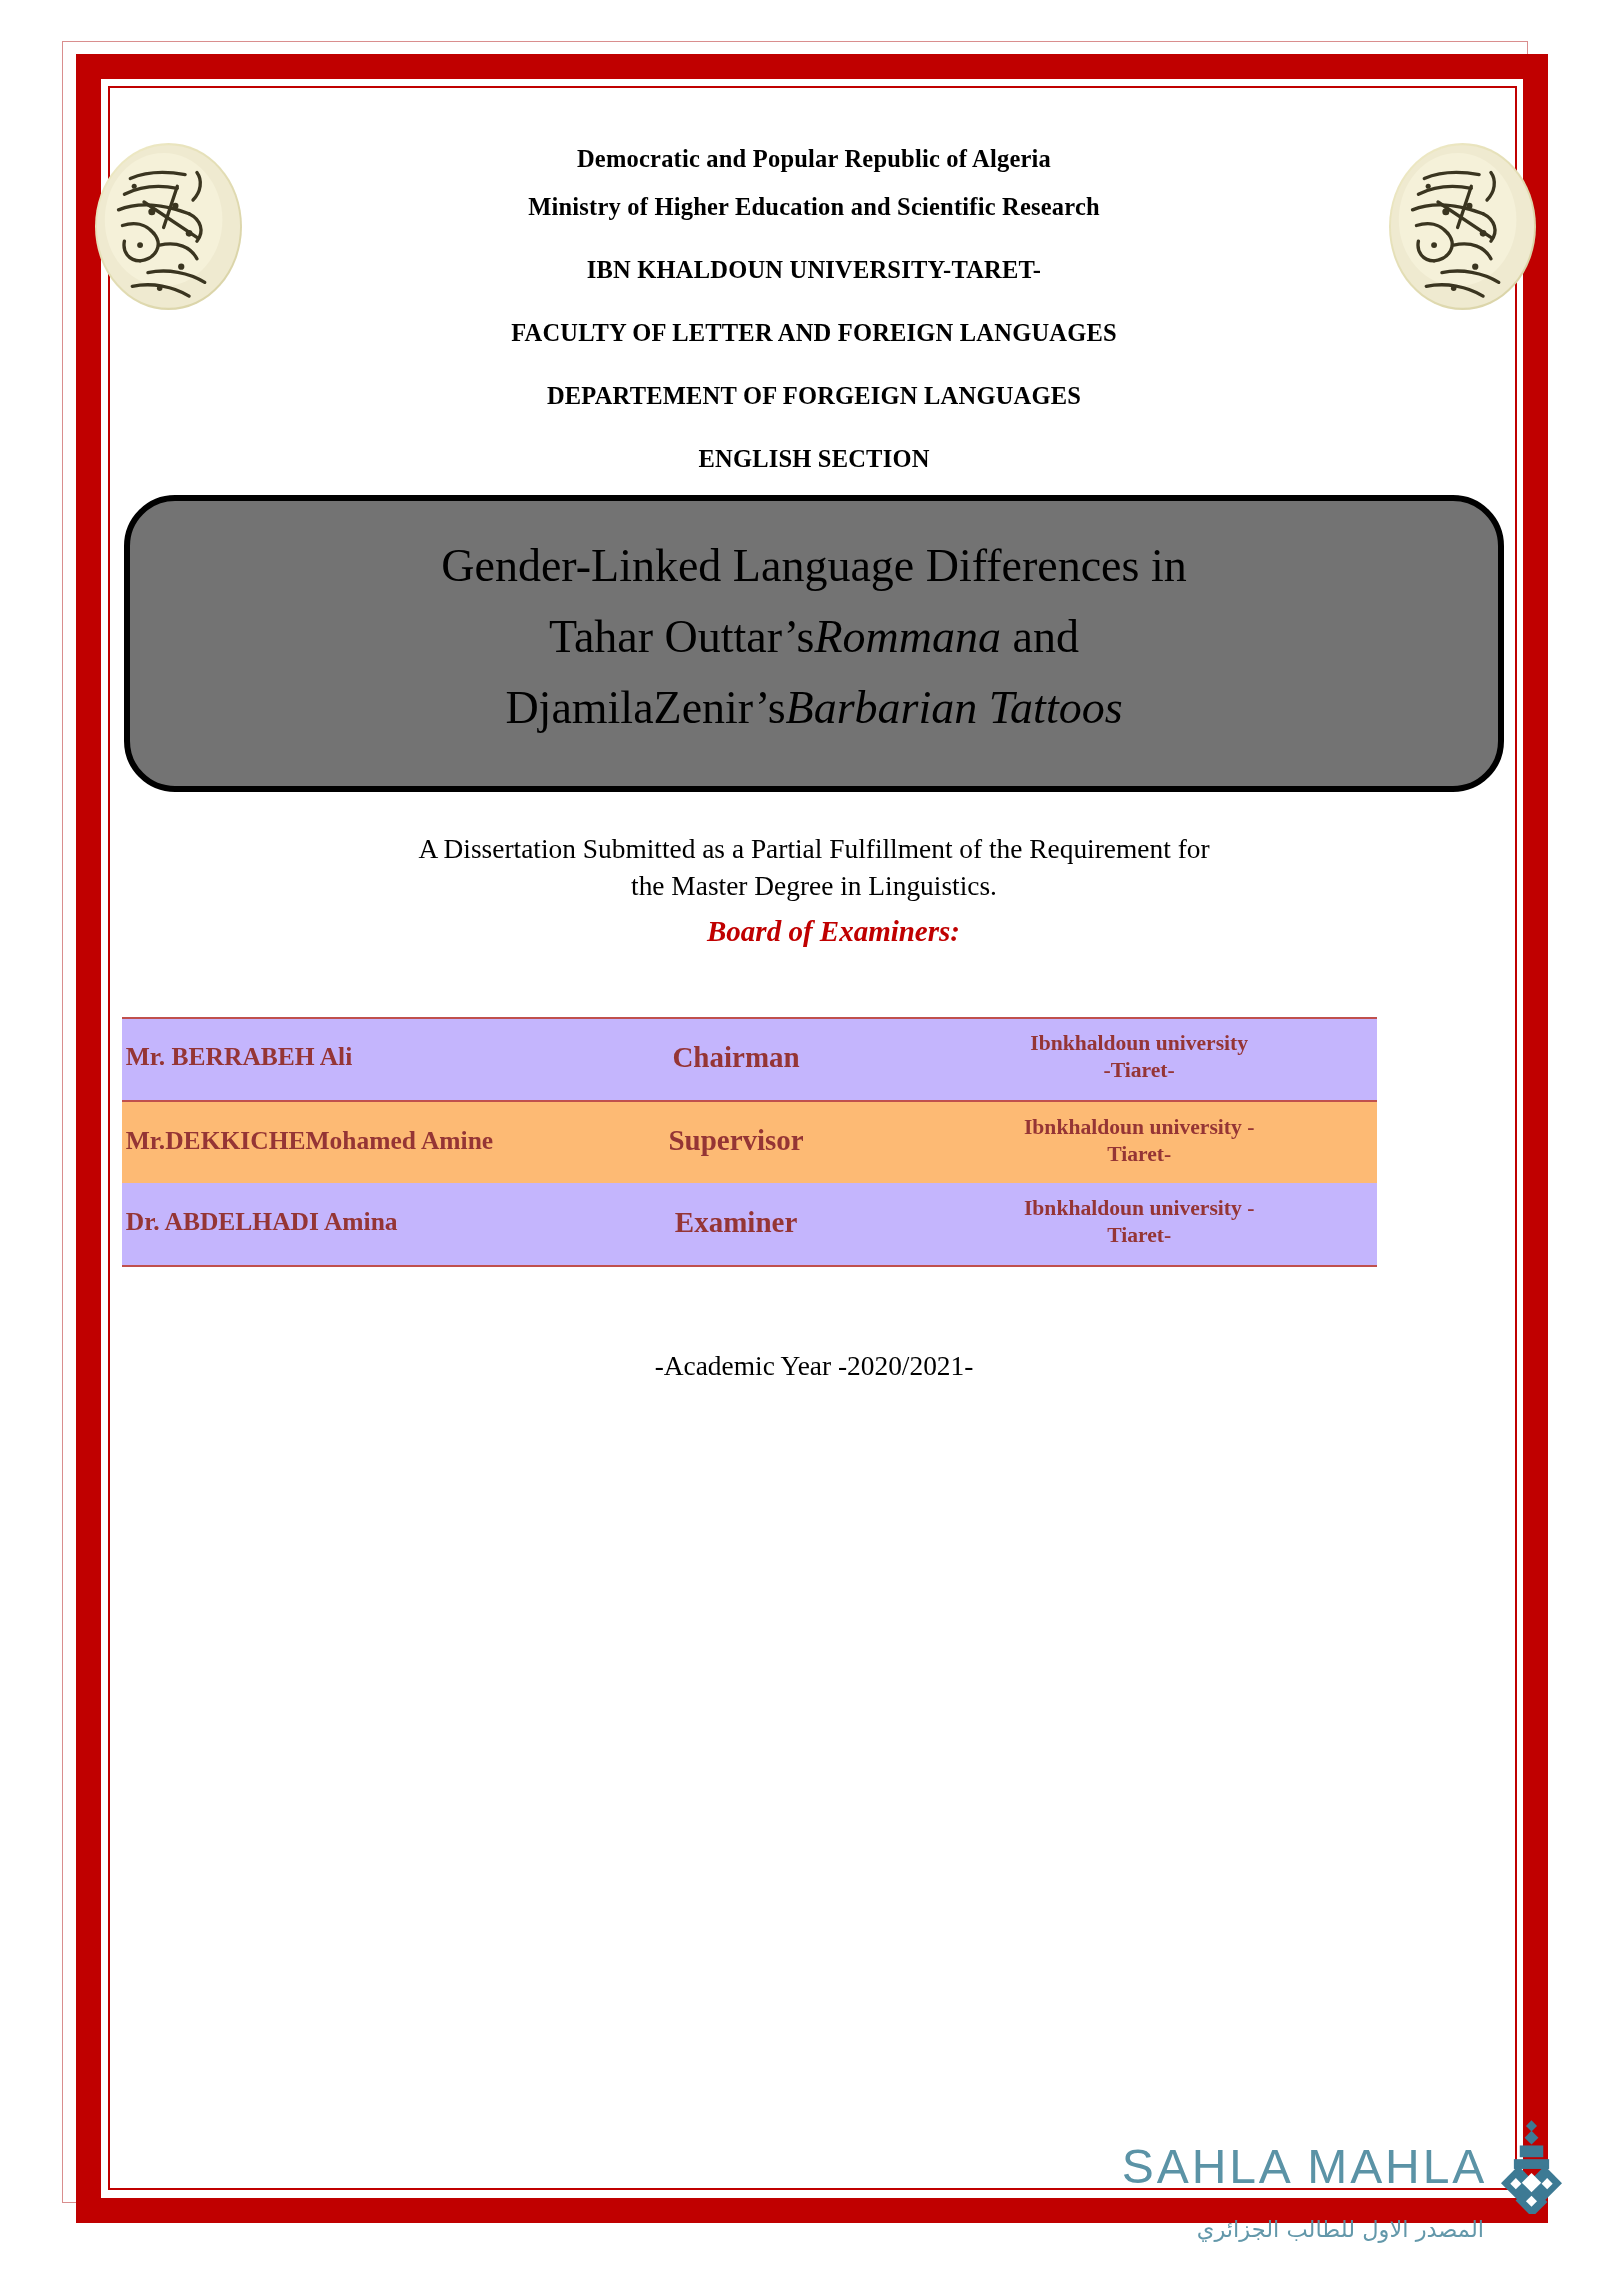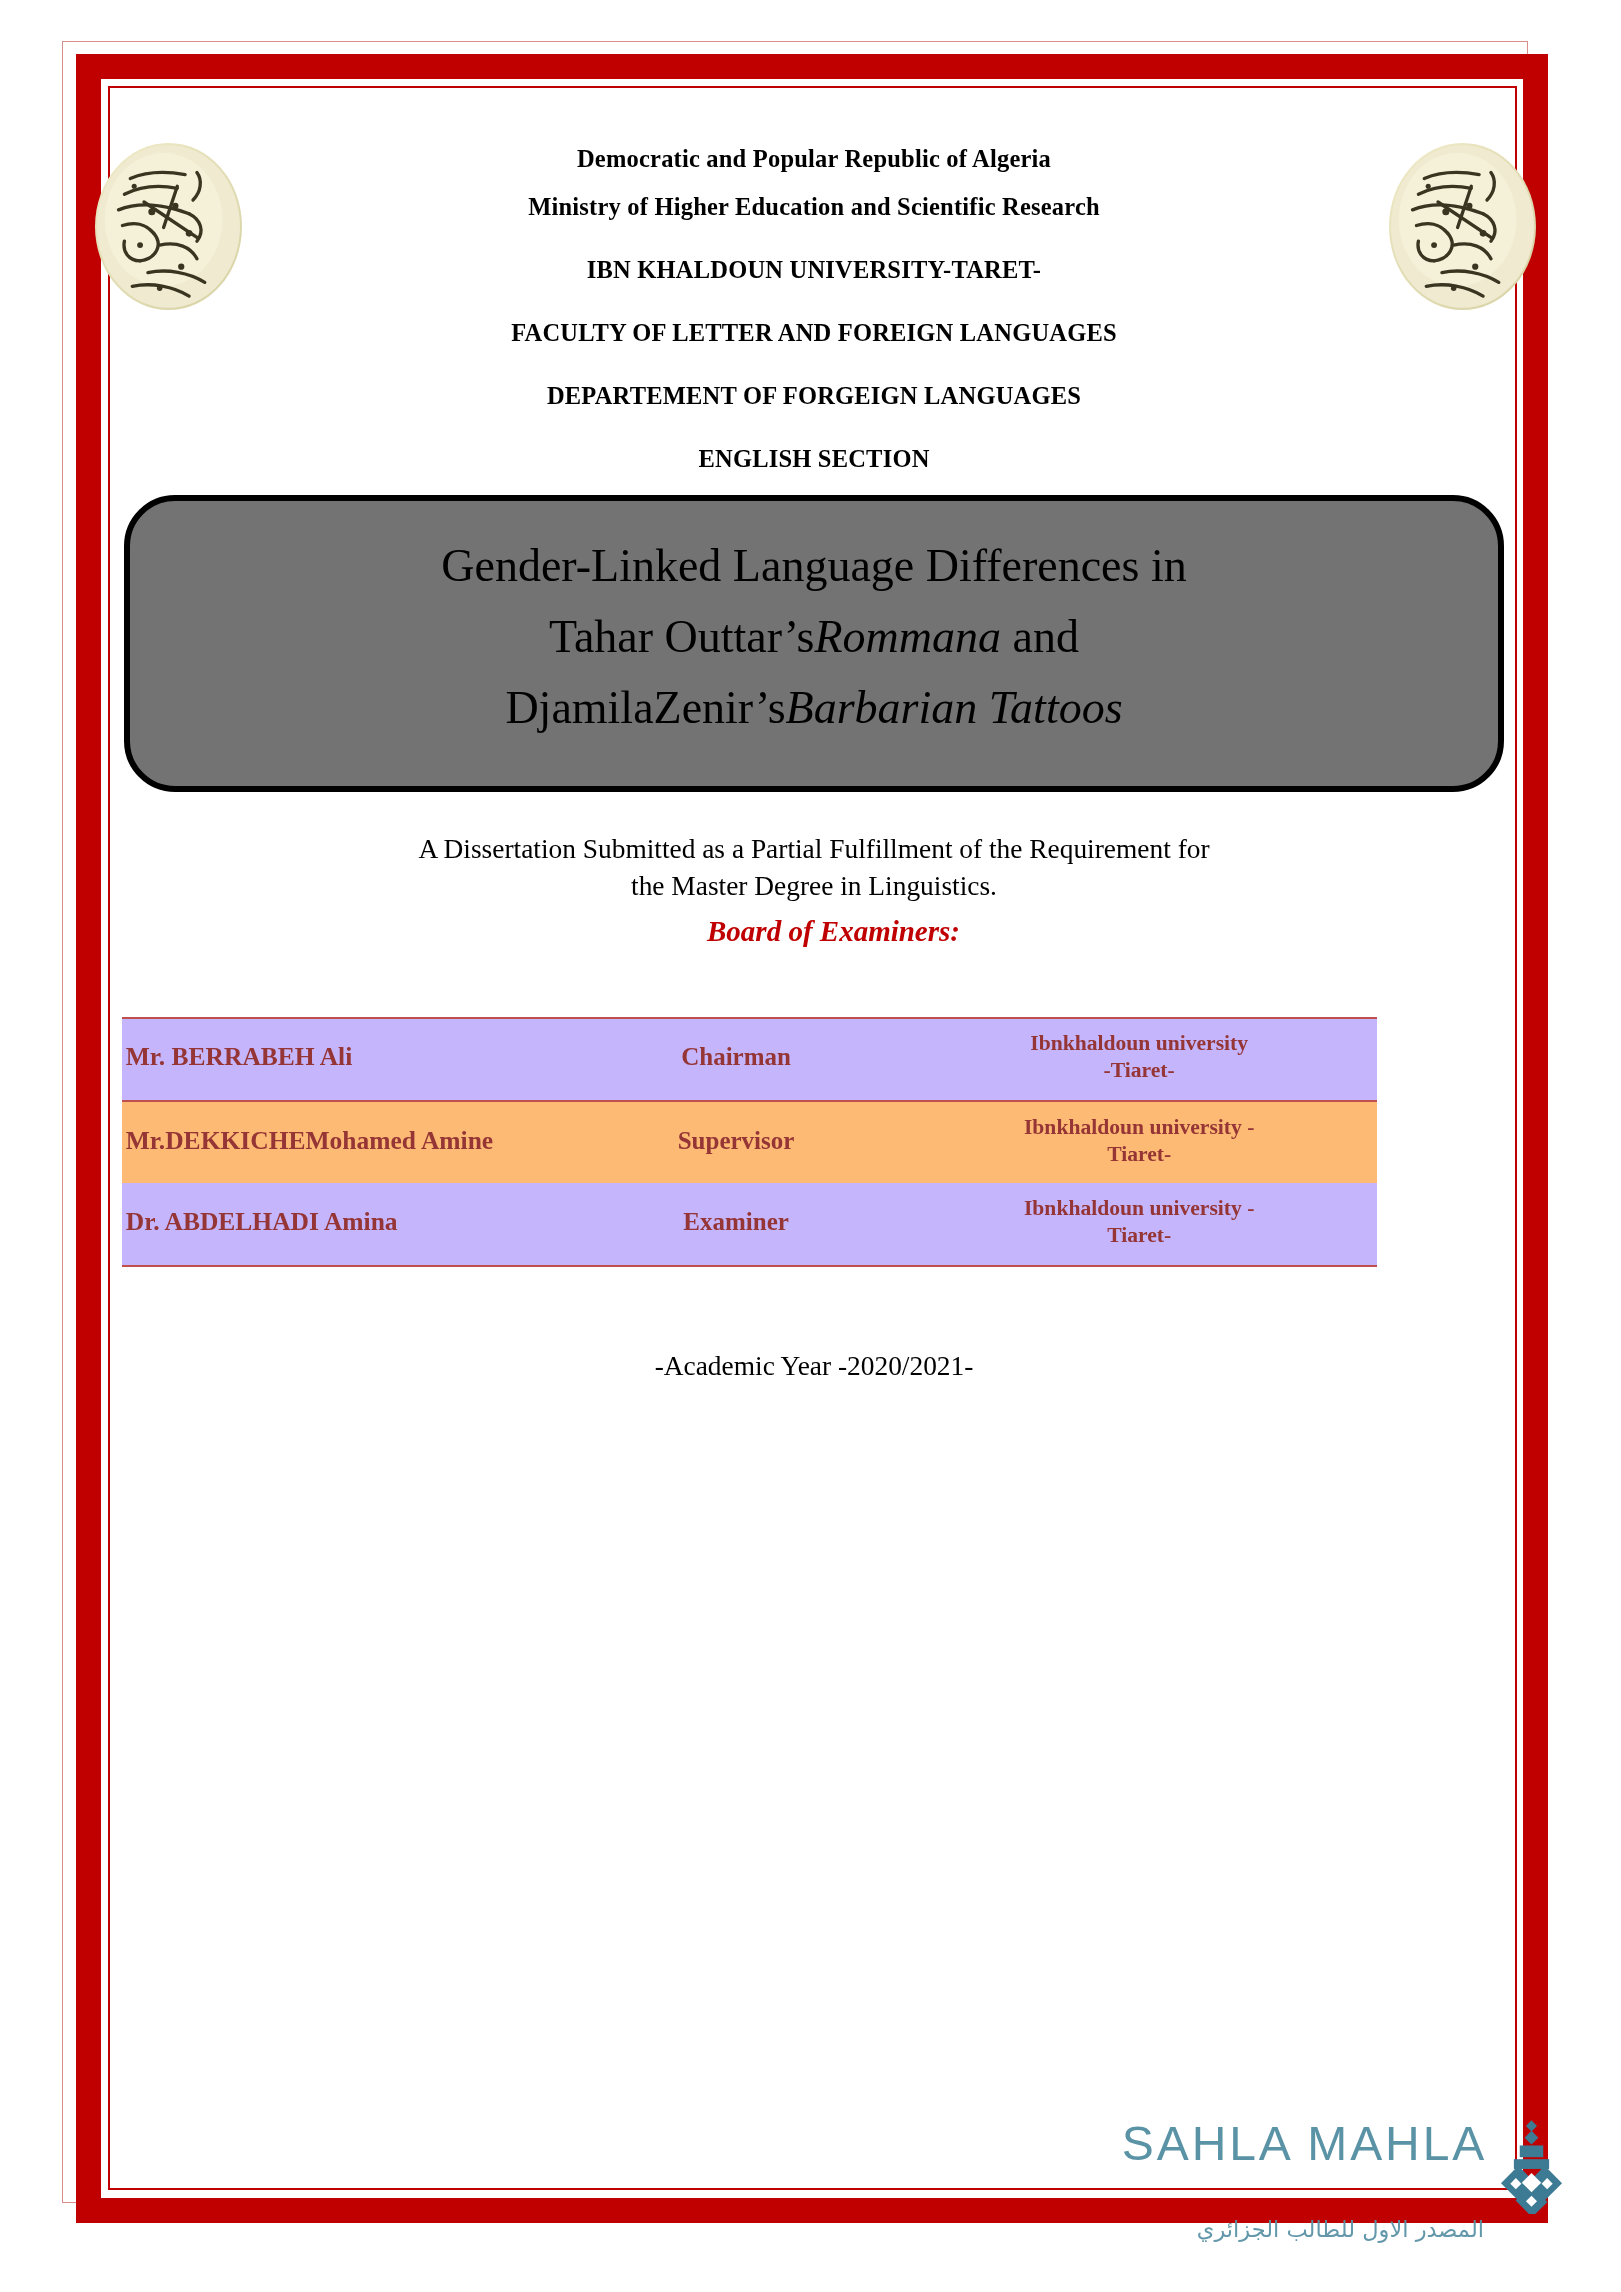--- a/index.html
+++ b/index.html
@@ -167,21 +167,21 @@
   .board-table tr.row-even { background: #fdba74; margin-left: 44px; }
   .board-table tr.top-rule td    { border-top: 2.9px solid #c0504d; }
   .board-table tr.bottom-rule td { border-bottom: 2.9px solid #c0504d; }
   .cell-name {
     width: 441px;
     font-size: 25.5px;
     padding-left: 15.7px;
   }
   .cell-role {
     width: 323px;
-    font-size: 25px;
+    font-size: 29px;
     text-align: center;
   }
   .cell-univ {
     font-size: 21.6px;
     text-align: center;
     line-height: 1.25;
   }
   .cell-univ .sec { display: block; }
 
   
@@ -194,21 +194,21 @@
 
   
   .watermark {
     position: absolute;
     right: 53px;
     bottom: 51px;
     text-align: right;
     z-index: 5;
     pointer-events: none;
   }
-  .wm-row { display: flex; align-items: flex-start; justify-content: flex-end; }
+  .wm-row { display: flex; align-items: center; justify-content: flex-end; }
   .wm-text {
     font-family: "Liberation Sans", "DejaVu Sans", sans-serif;
     color: #5b93a6;
     font-size: 48px;
     letter-spacing: 2.9px;
     line-height: 1;
   }
   .wm-mark { margin-left: 7.8px; margin-bottom: -3.9px; }
   .wm-arabic {
     font-family: "DejaVu Sans", sans-serif;

